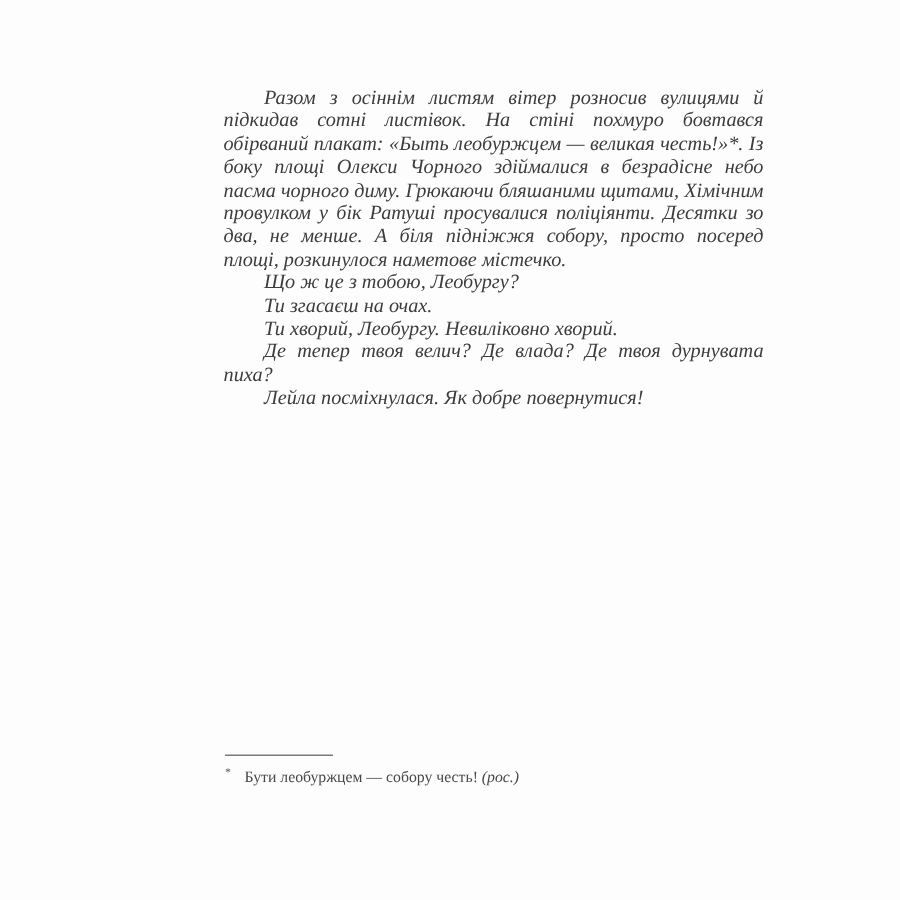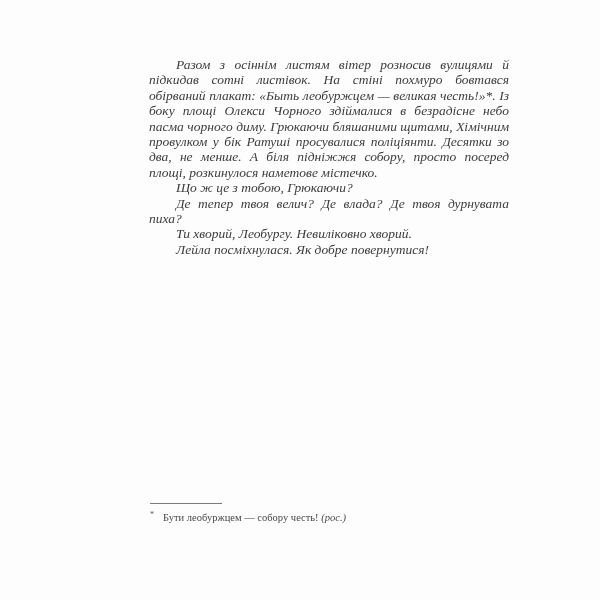--- a/index.html
+++ b/index.html
@@ -64,23 +64,24 @@
     font-style: italic;
   }
 </style>
 </head>
 <body>
 
 <div class="page">
 
   <div class="text-block">
     <p class="para">Разом з осіннім листям вітер розносив вулицями й підкидав сотні листівок. На стіні похмуро бовтався обірваний плакат: «Быть леобуржцем — великая честь!»*. Із боку площі Олекси Чорного здіймалися в безрадісне небо пасма чорного диму. Грюкаючи бляшаними щитами, Хімічним провулком у бік Ратуші просувалися поліціянти. Десятки зо два, не менше. А біля підніжжя собору, просто посеред площі, розкинулося наметове містечко.</p>
-    <p class="para">Що ж це з тобою, Грюкаючи?</p>
+    <p class="para">Що ж це з тобою, Леобургу?</p>
+    <p class="para">Ти згасаєш на очах.</p>
+    <p class="para">Ти хворий, Леобургу. Невиліковно хворий.</p>
     <p class="para">Де тепер твоя велич? Де влада? Де твоя дурнувата пиха?</p>
-    <p class="para">Ти хворий, Леобургу. Невиліковно хворий.</p>
     <p class="para">Лейла посміхнулася. Як добре повернутися!</p>
   </div>
 
   <div class="footnote">
     <div class="fn-rule"></div>
     <div class="fn-line">
       <span class="fn-marker">*</span><span>Бути леобуржцем — собору честь! </span><span class="fn-lang">(рос.)</span>
     </div>
   </div>
 

